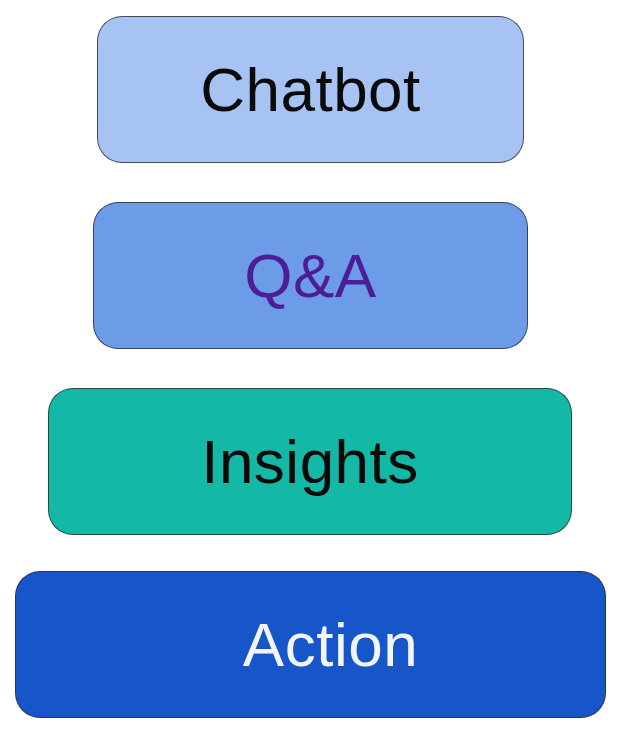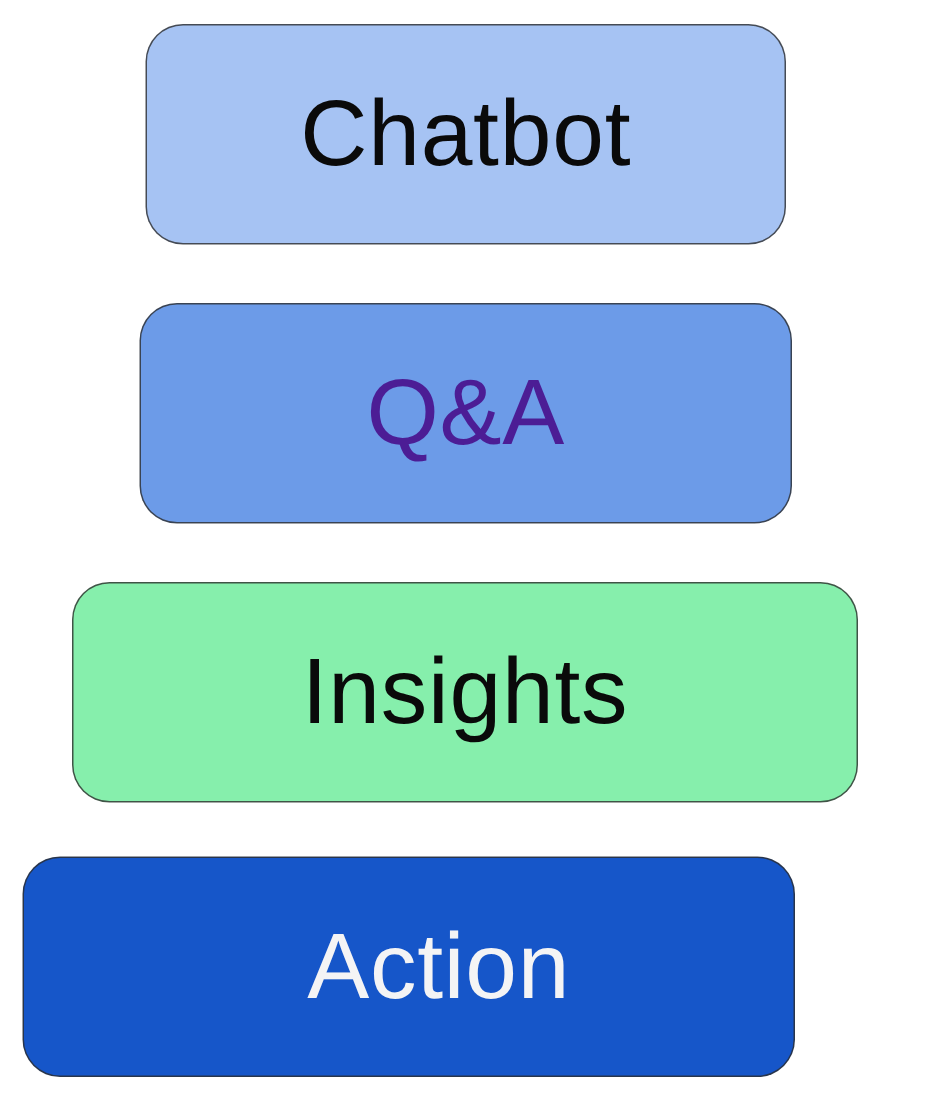--- a/index.html
+++ b/index.html
@@ -31,36 +31,36 @@
     font-size: 62px;
     font-weight: 400;
     letter-spacing: 0.5px;
     line-height: 1;
     white-space: nowrap;
     user-select: none;
   }
   .level-1 { left: 97px;  top: 16px;  width: 427px; }
   .level-2 { left: 93px;  top: 202px; width: 435px; }
   .level-3 { left: 48px;  top: 388px; width: 524px; }
-  .level-4 { left: 15px;  top: 571px; width: 515px; padding-left: 40px; }
+  .level-4 { left: 15px;  top: 571px; width: 591px; padding-left: 40px; }
 </style>
 </head>
 <body>
 
 <div class="stage">
 
   <div class="level level-1" style="background-color: rgb(166, 195, 243); color: rgb(10, 10, 10);">
     <span class="label">Chatbot</span>
   </div>
 
   <div class="level level-2" style="background-color: rgb(108, 155, 232); color: #4c1d95;">
     <span class="label">Q&amp;A</span>
   </div>
 
-  <div class="level level-3" style="background-color: #86efac; color: rgb(10, 10, 10);">
+  <div class="level level-3" style="background-color: #14b8a6; color: rgb(10, 10, 10);">
     <span class="label">Insights</span>
   </div>
 
   <div class="level level-4" style="background-color: rgb(22, 86, 201); color: rgb(244, 244, 245);">
     <span class="label">Action</span>
   </div>
 
 </div>
 
 </body></html>

